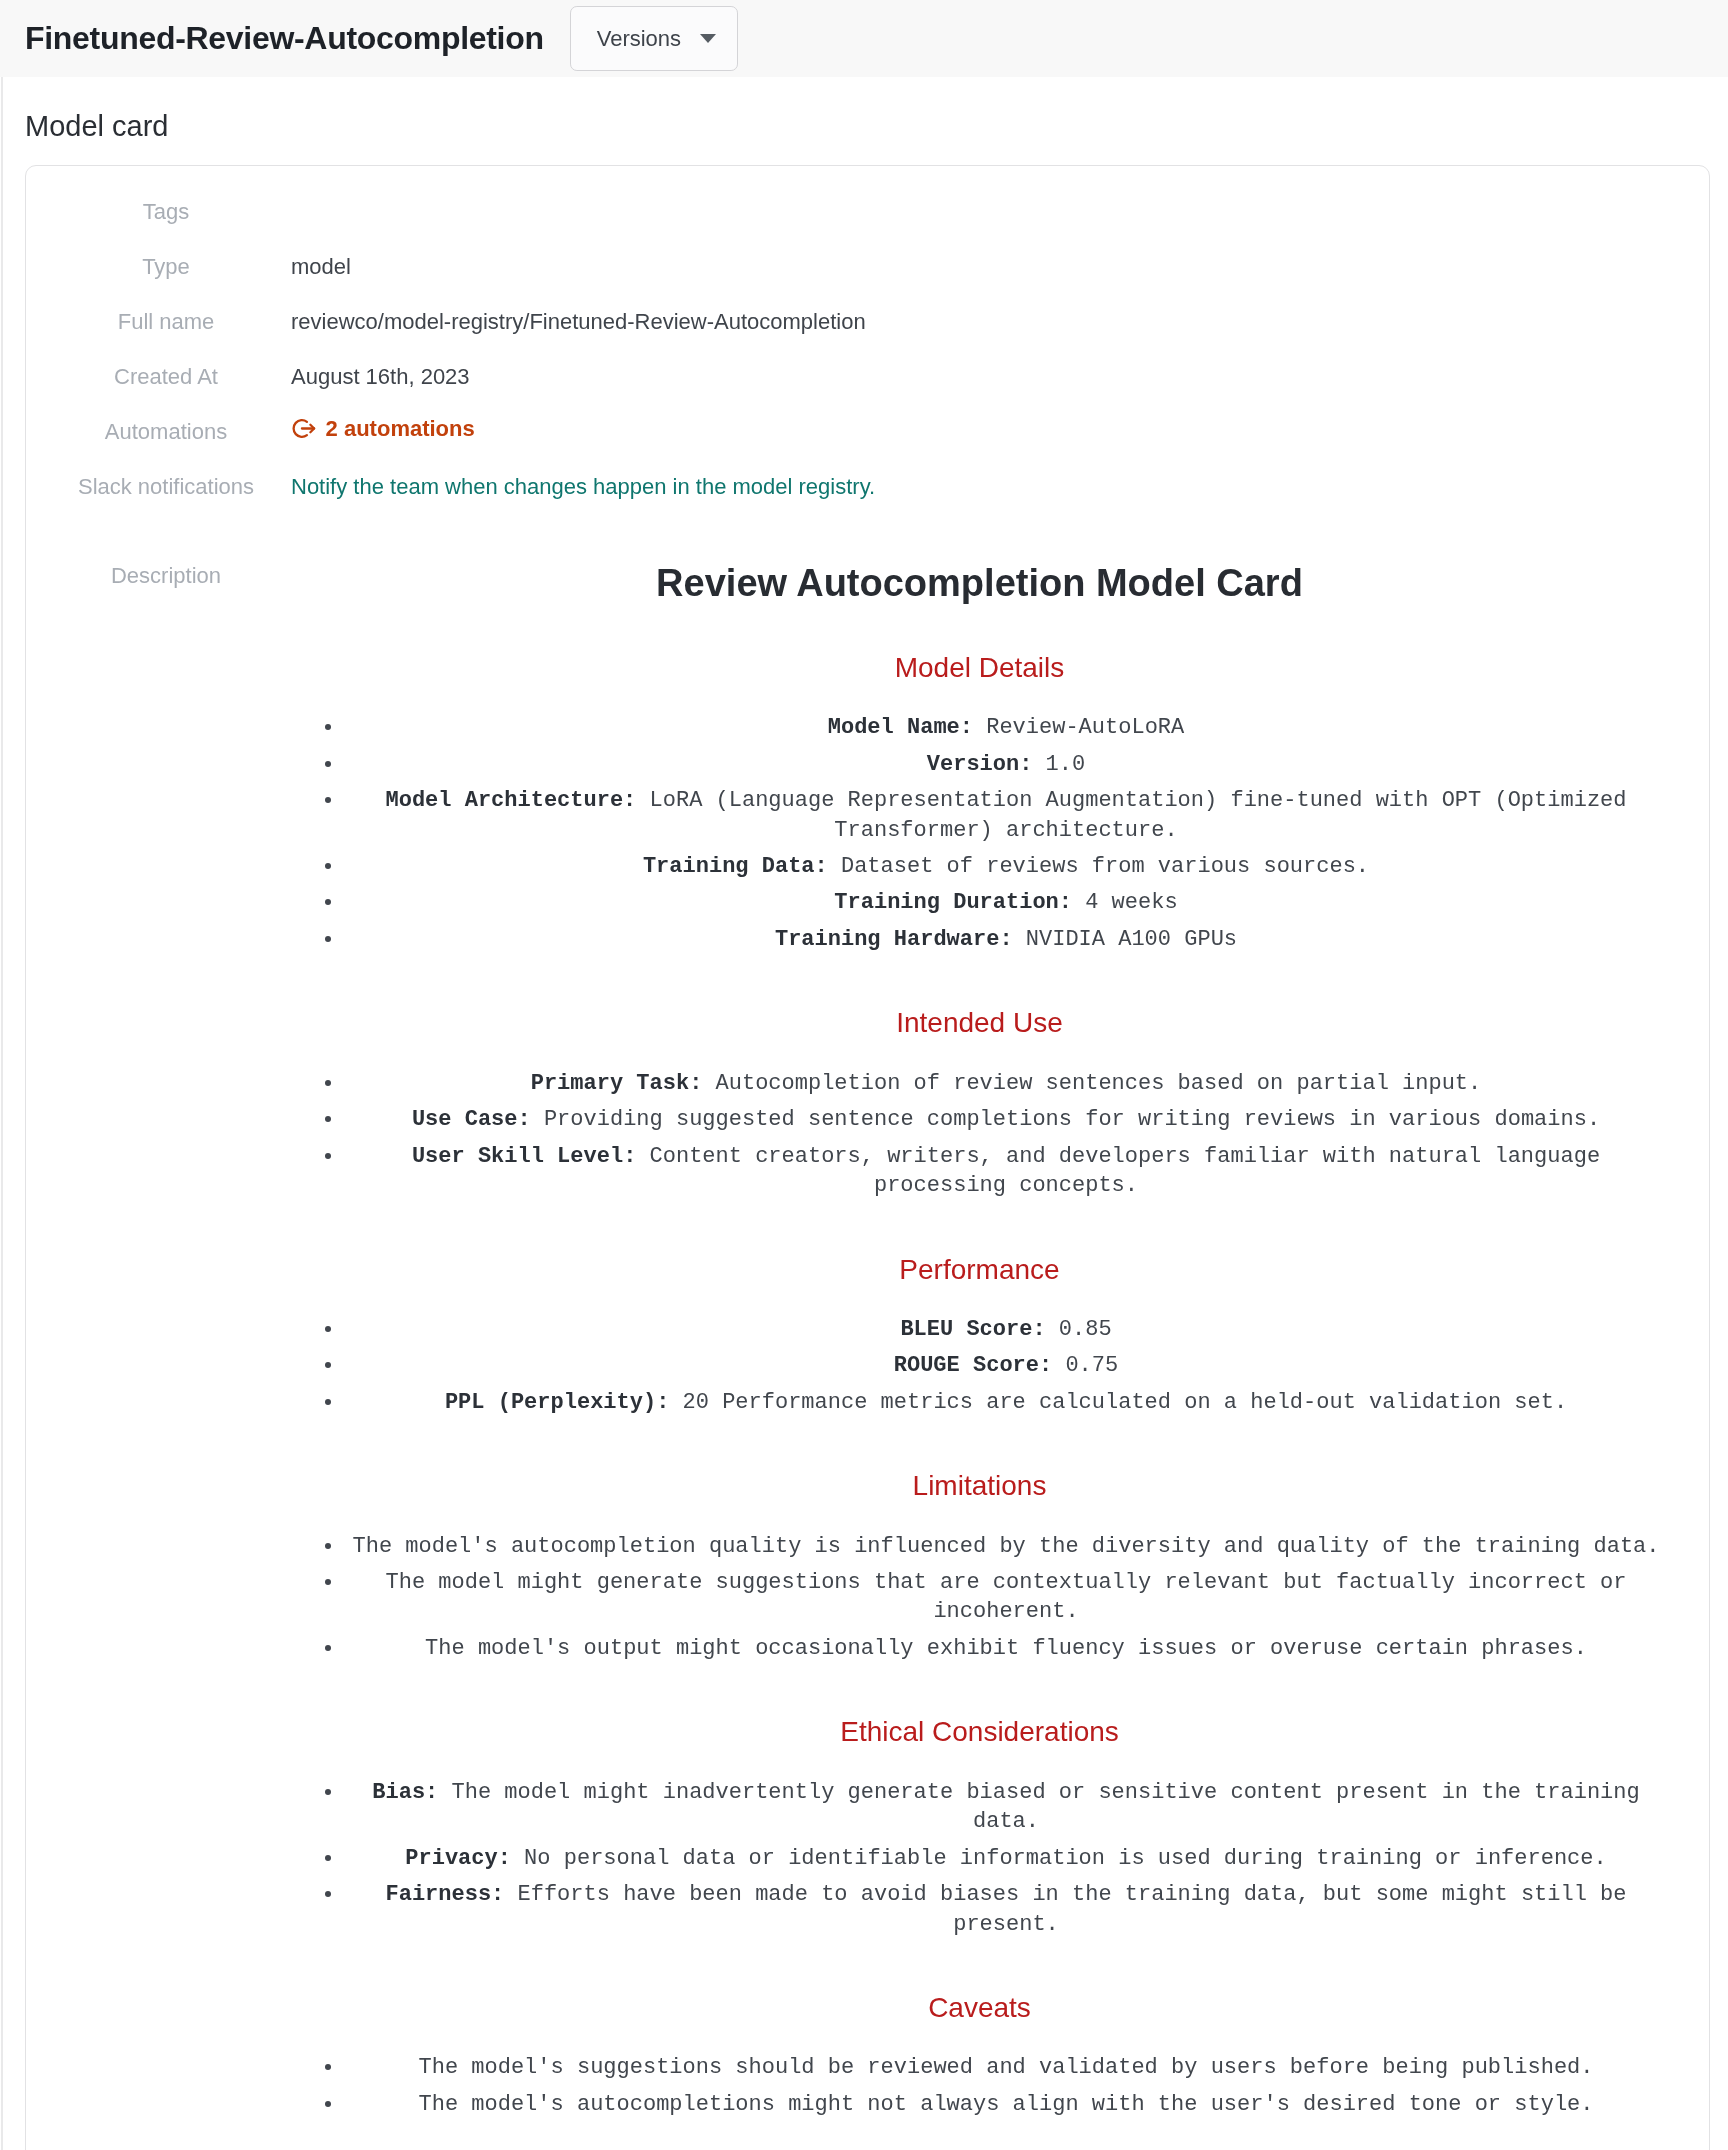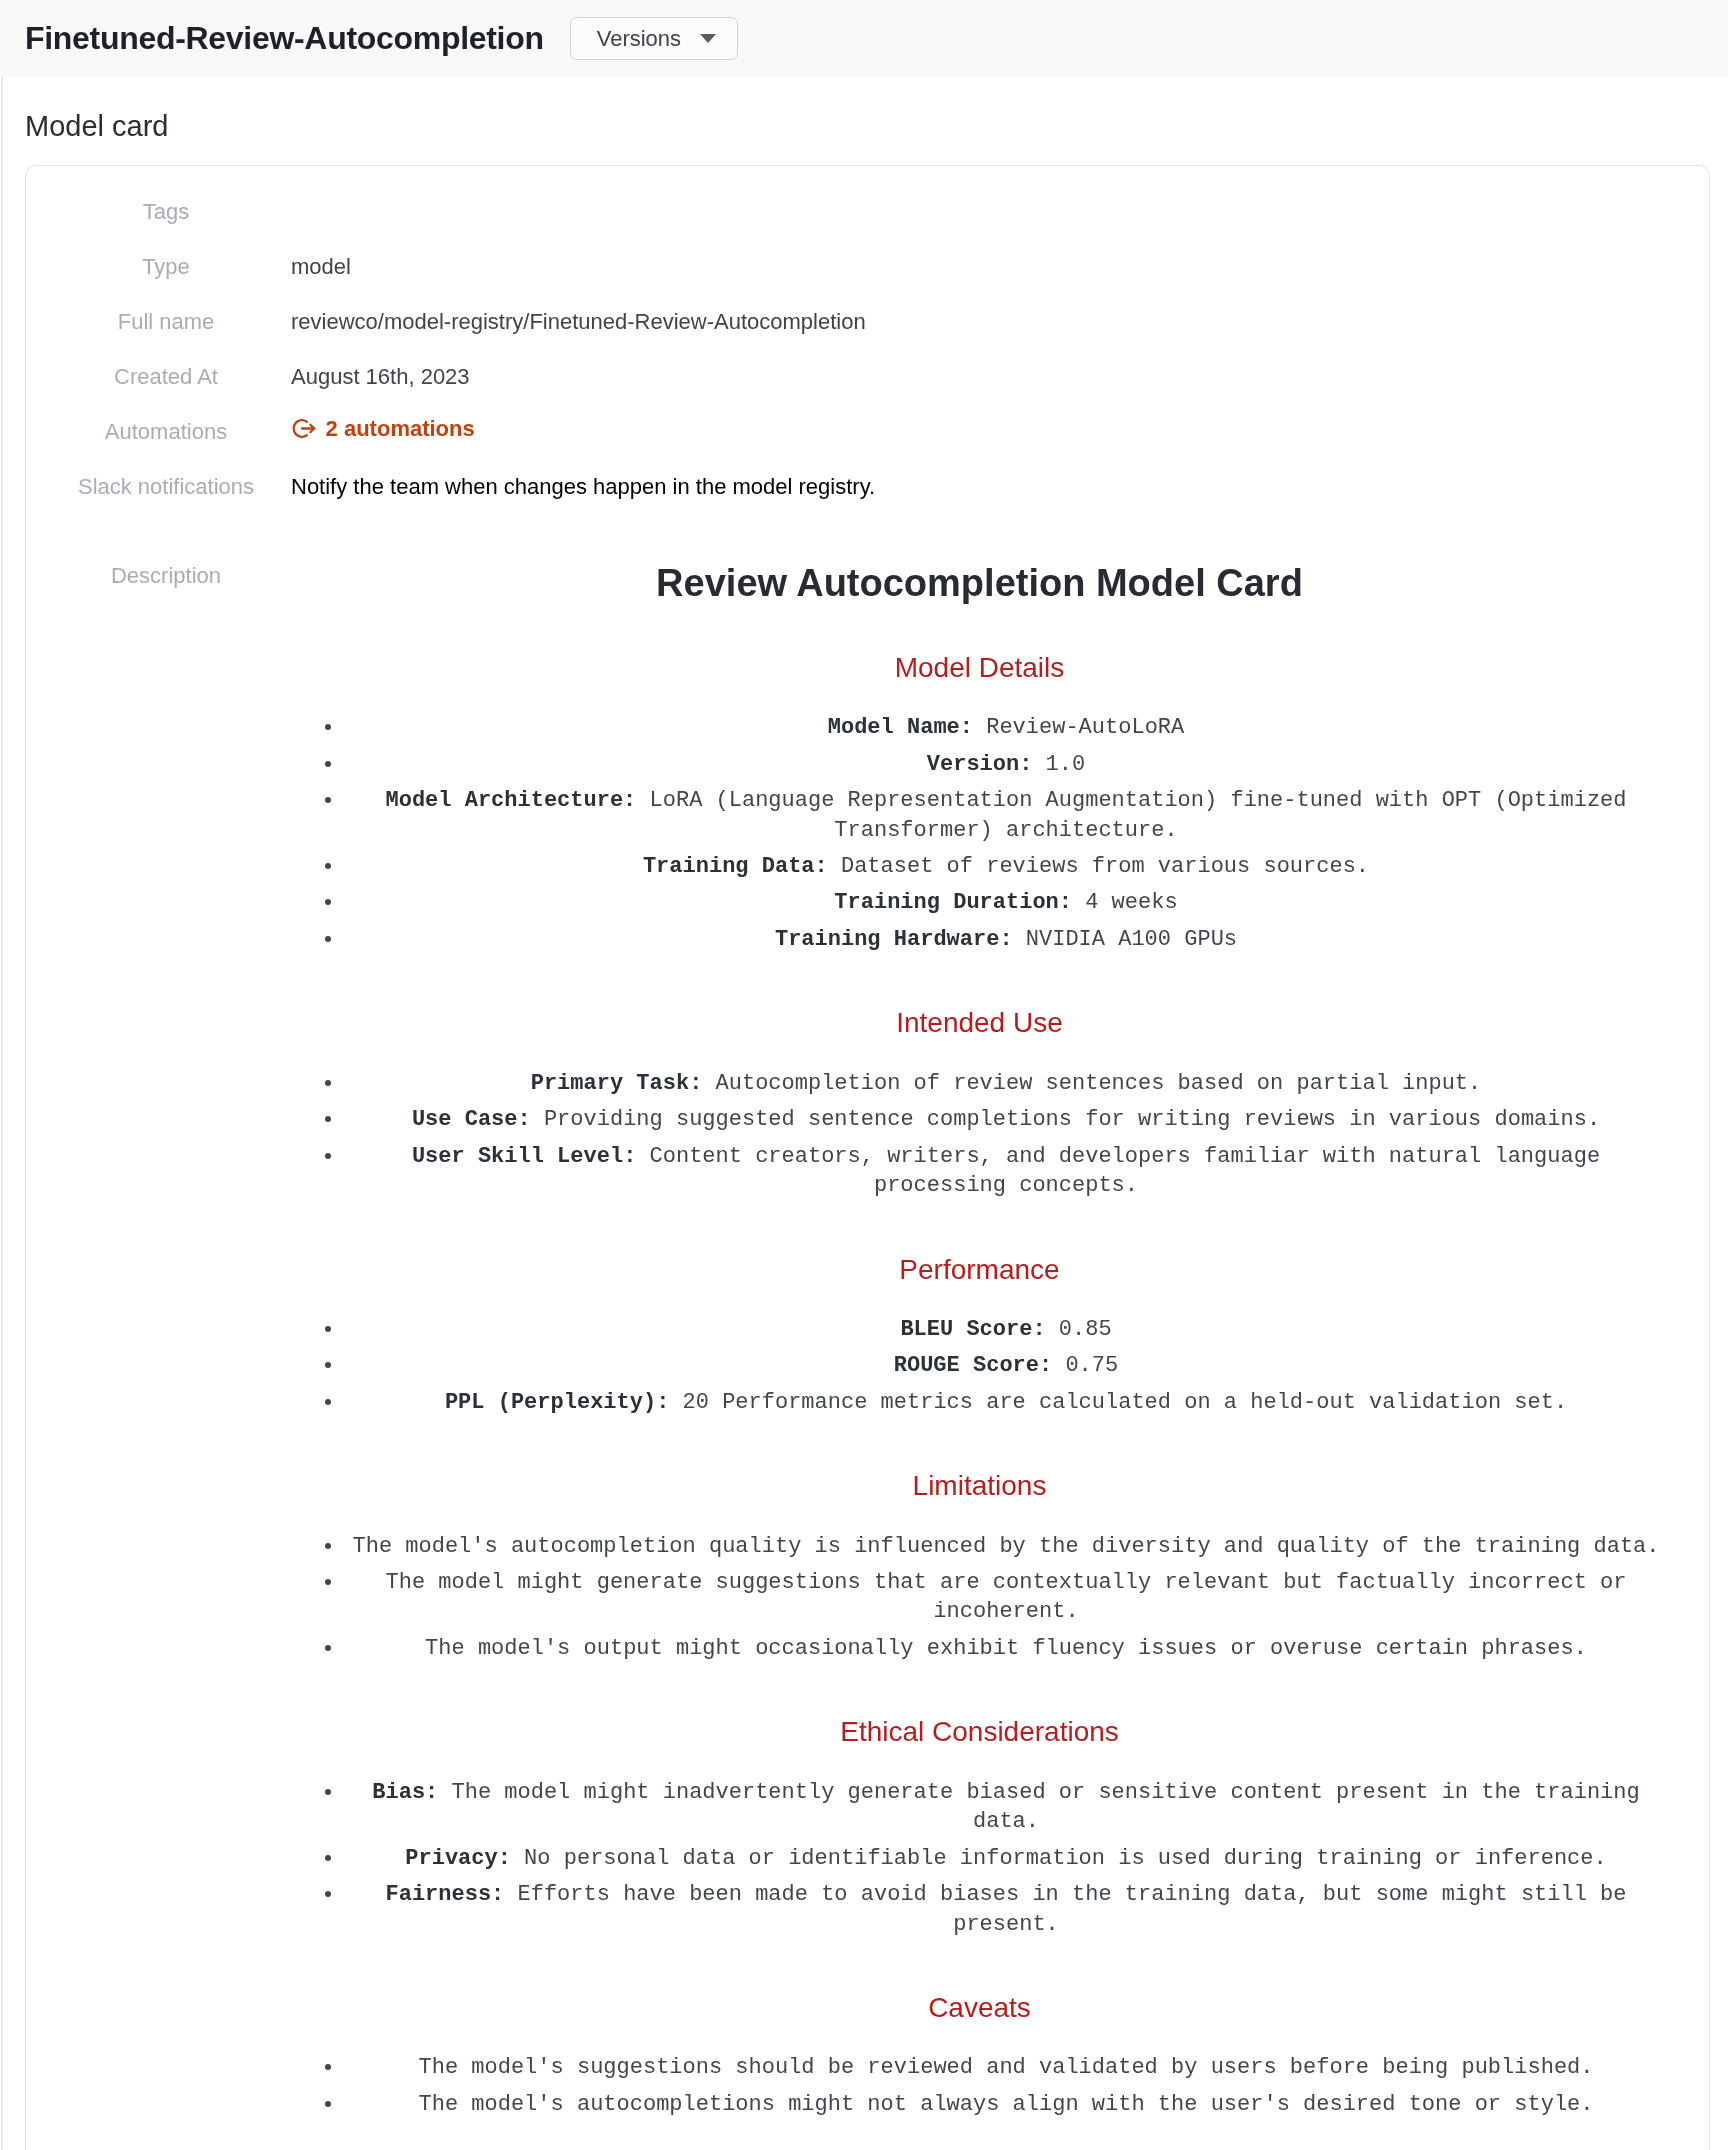--- a/index.html
+++ b/index.html
@@ -20,21 +20,21 @@
   .topbar {
     height: 77px; background: #f8f8f8;
     display: flex; align-items: center;
     padding: 0 27.4px 0 25px;
   }
   .topbar .page-title {
     font-size: 32px; font-weight: 700; color: #1e2228;
     margin: 0; letter-spacing: -0.3px; white-space: nowrap; text-align: right;
   }
   .versions-btn {
-    margin-left: 26px; height: 43px;
+    margin-left: 26px; height: 65px;
     padding: 0 20.6px 0 26px;
     background: #fbfbfc;
     border: 1.4px solid #d4d4d7; border-radius: 6.9px;
     display: inline-flex; align-items: center; gap: 19px;
     font-family: inherit; font-size: 22px; color: #3e434a;
     cursor: pointer;
   }
   .caret {
     width: 0; height: 0; display: inline-block;
     border-left: 8.2px solid transparent;
@@ -49,21 +49,21 @@
   }
   .card {
     margin: 22px 18px 0 25px;
     border: 1.4px solid #e2e2e4; border-radius: 11px;
     padding: 18px 41px 55px 15px;
     min-height: 2126px;
   }
   .row { display: flex; align-items: center; min-height: 55px; text-align: center; }
   .row .lbl { width: 250px; flex: none; font-size: 22px; color: #a8adb4; }
   .row .val { font-size: 22px; color: #3f444b; }
-  .row.slack .val { color: #000000; }
+  .row.slack .val { color: #0f766e; }
   .row.desc { align-items: flex-start; margin-top: 41px; min-height: 0; }
   .row.desc .lbl { padding-top: 8.2px; }
 
   .autolink {
     display: inline-flex; align-items: center; gap: 9.6px;
     color: #13839a; font-weight: 700; font-size: 22px;
     text-decoration: none; cursor: pointer;
   }
   .autolink svg { display: block; }
 

